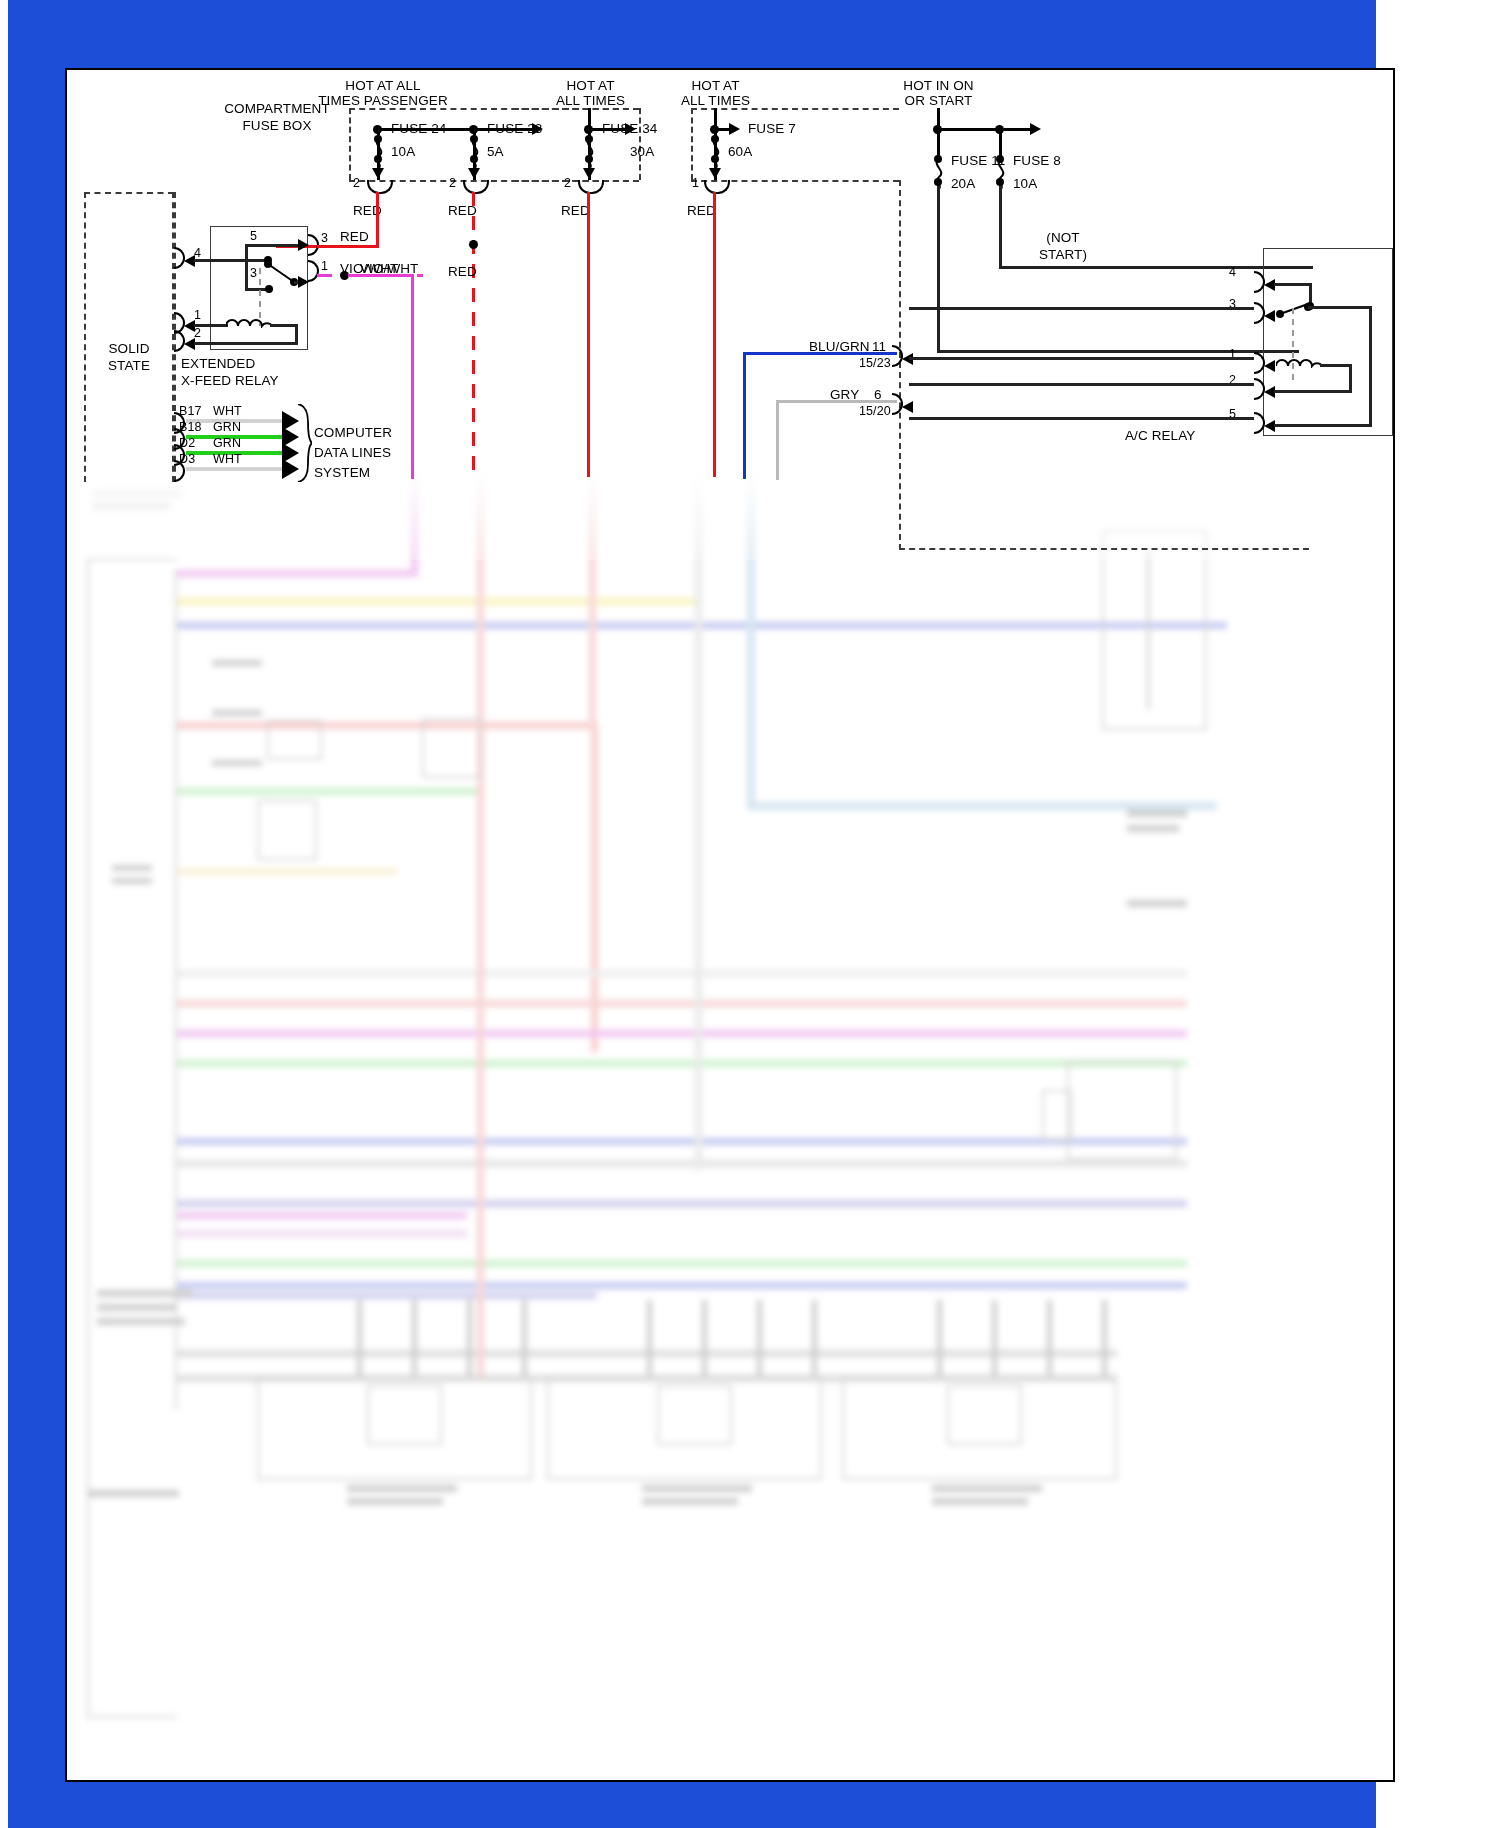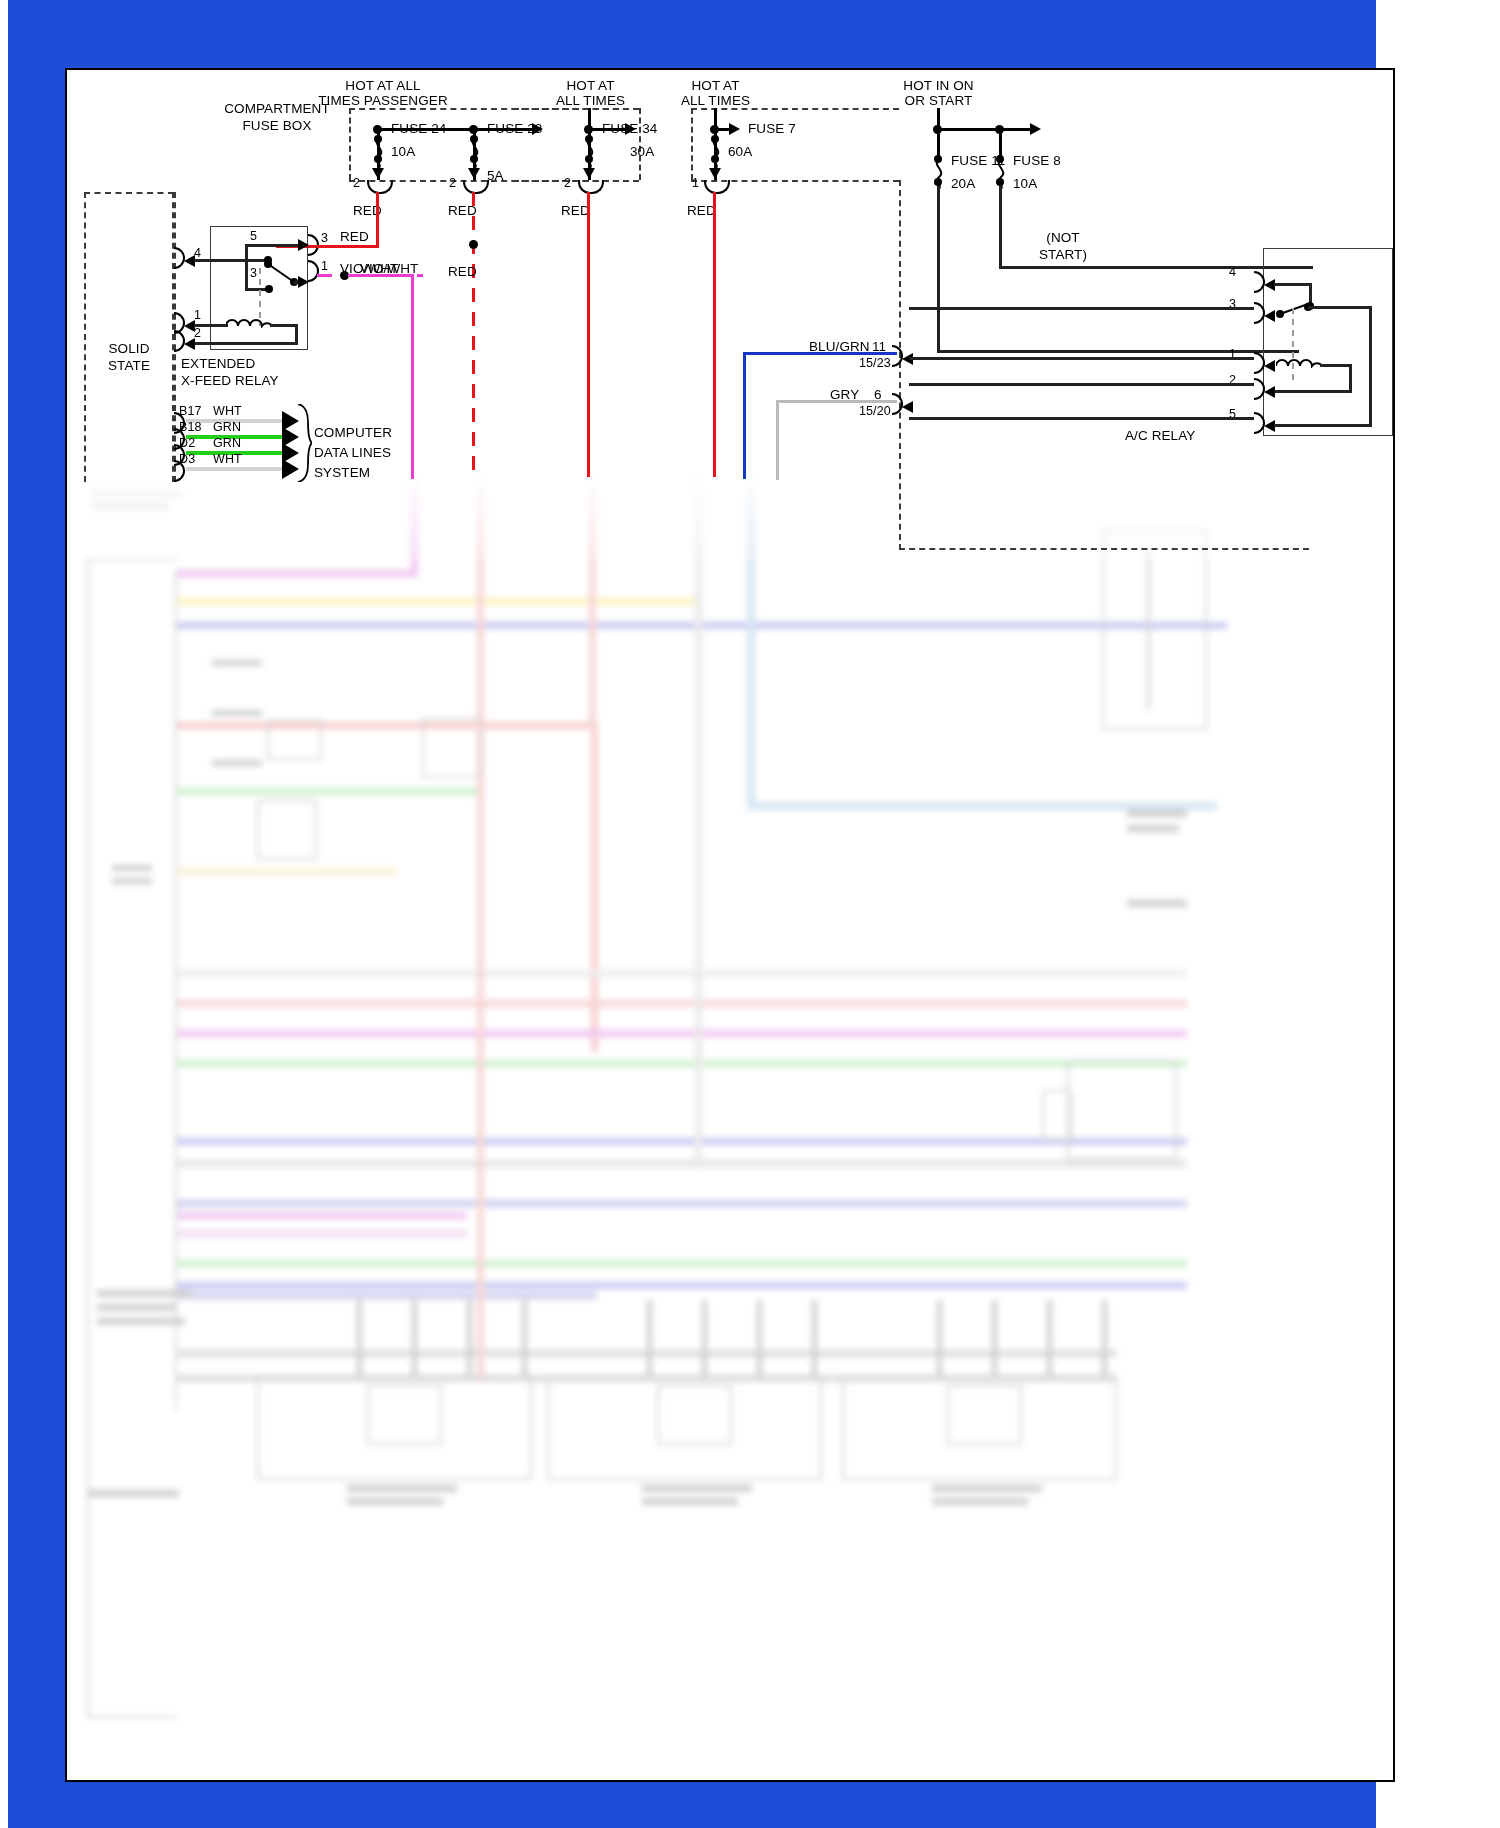--- a/index.html
+++ b/index.html
@@ -211,21 +211,21 @@
   <div class="w h red" style="left:268px;top:245px;width:103px;"></div>
 
   <div class="w v blk" style="left:465px;top:128px;height:52px;"></div>
   <div class="dot" style="left:461px;top:125px;"></div>
   <div class="dot sm" style="left:462px;top:135px;"></div>
   <div class="dot sm" style="left:462px;top:155px;"></div>
   <svg class="fuse" style="left:457px;top:136px;" viewBox="0 0 20 34">
     <path d="M10 2 C2 8, 18 14, 10 20 C4 25, 14 28, 10 32" stroke="#000" stroke-width="2" fill="none"></path>
   </svg>
   <div class="lbl" style="left:479px;top:121px;">FUSE 23</div>
-  <div class="lbl" style="left:479px;top:144px;margin-top:24px;">5A</div>
+  <div class="lbl" style="left:479px;top:144px;">5A</div>
   <div class="arrD" style="left:460px;top:168px;"></div>
   <div class="cap" style="left:455px;top:180px;"></div>
   <div class="lbl sm" style="left:441px;top:176px;">2</div>
   <div class="lbl" style="left:440px;top:203px;">RED</div>
   <div class="w v dashv" style="left:464px;top:192px;height:285px;"></div>
   <div class="dot" style="left:461px;top:240px;"></div>
   <div class="lbl" style="left:440px;top:264px;">RED</div>
 
   <div class="dline h" style="left:505px;top:108px;width:126px;"></div>
   <div class="dline v" style="left:631px;top:108px;height:72px;"></div>

